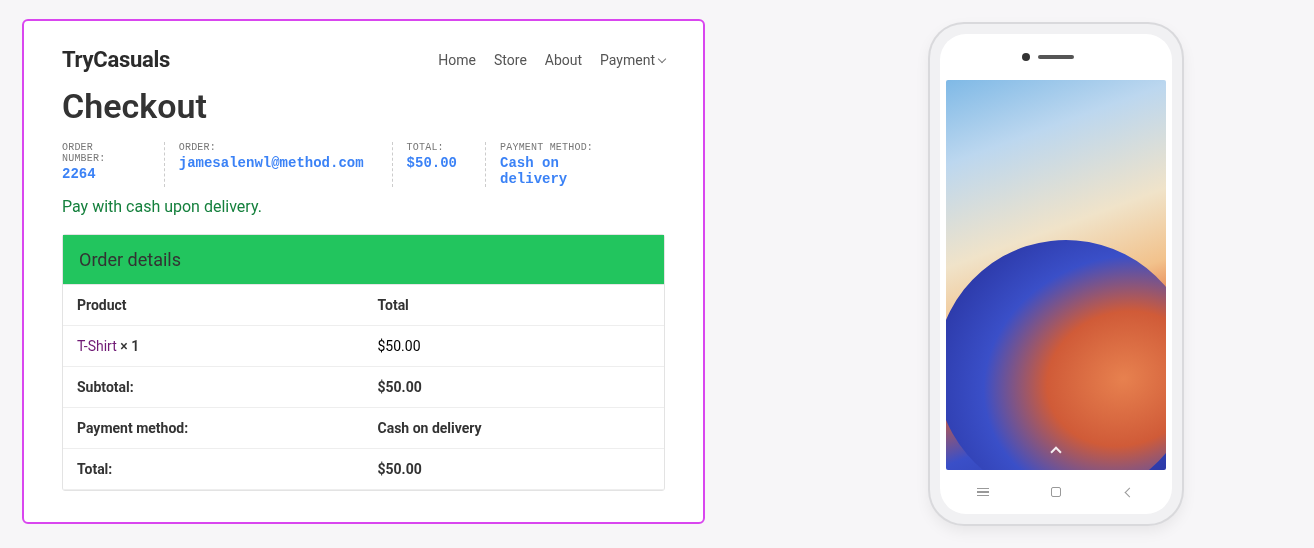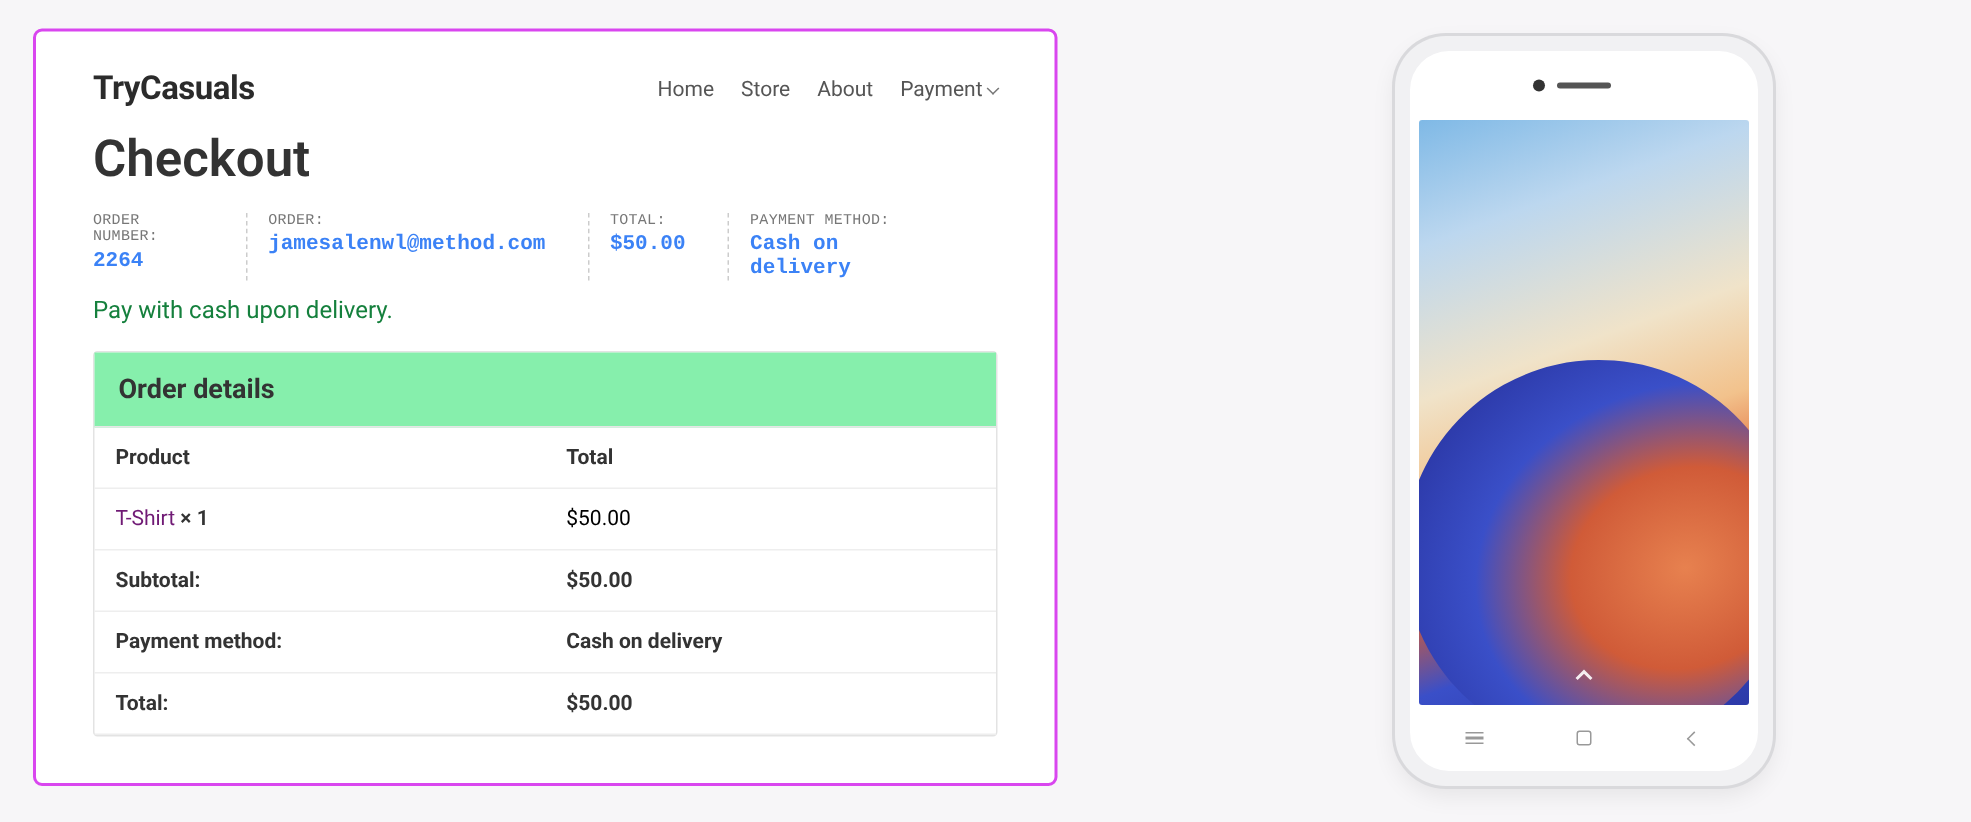--- a/index.html
+++ b/index.html
@@ -104,24 +104,24 @@
     .pay-note {
       font-size: 16px;
       color: #15803d;
       margin-bottom: 18px;
     }
     .order-details {
       border: 1px solid #e3e3e3;
       border-radius: 3px;
     }
     .od-header {
-      background: #86efac;
+      background: #22c55e;
       padding: 14px 16px;
       font-size: 18px;
-      font-weight: 700;
+      font-weight: 400;
       color: #333;
       border-bottom: 1px solid #e6e6e6;
     }
     .od-table {
       width: 100%;
       border-collapse: collapse;
     }
     .od-table th, .od-table td {
       text-align: left;
       padding: 12px 14px;

